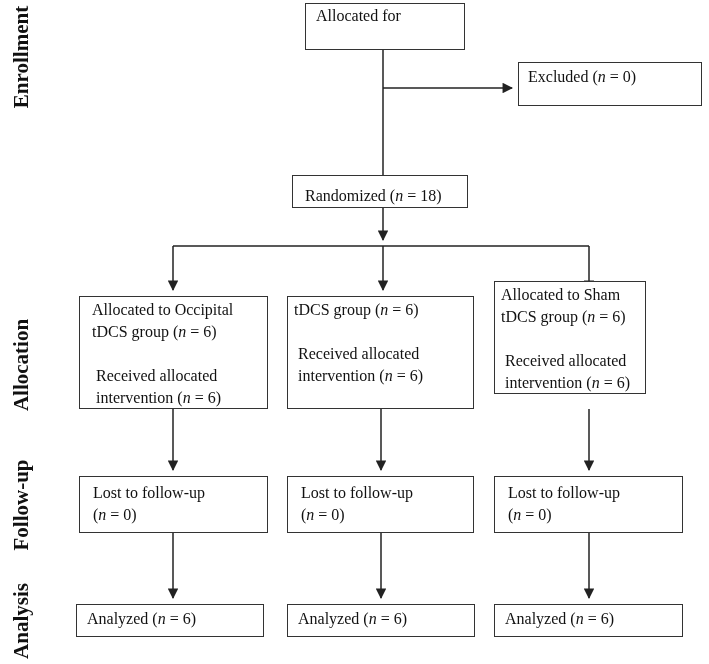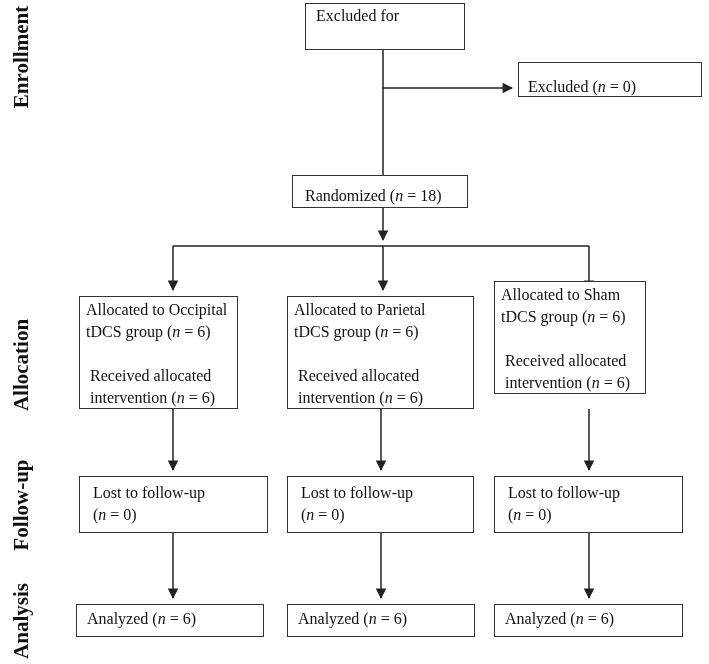--- a/index.html
+++ b/index.html
@@ -66,38 +66,37 @@
       <line x1="589" y1="533" x2="589" y2="598" marker-end="url(#arrow)"></line>
     </g>
   </svg>
 
   <div class="vlabel" style="left:-49px; top:44px;">Enrollment</div>
   <div class="vlabel" style="left:-49px; top:352px;">Allocation</div>
   <div class="vlabel" style="left:-49px; top:492px;">Follow-up</div>
   <div class="vlabel" style="left:-49px; top:608px;">Analysis</div>
 
   <div class="box" style="left:305px; top:3px;   width:160px; height:47px;  padding:1px 2px 0 10px;">
-      <div class="ln"><span>Excluded for</span></div>
+      <div class="ln"><span>Allocated for</span></div>
     </div>
-  <div class="box" style="left:518px; top:62px;  width:184px; height:35px;  padding:13px 2px 0 9px;">
+  <div class="box" style="left:518px; top:62px;  width:184px; height:44px;  padding:3px 2px 0 9px;">
       <div class="ln"><span>Excluded (</span><i>n</i><span> = 0)</span></div>
     </div>
   <div class="box" style="left:292px; top:175px; width:176px; height:33px;  padding:9px 2px 0 12px;">
       <div class="ln"><span>Randomized (</span><i>n</i><span> = 18)</span></div>
     </div>
 
-  <div class="box" style="left:79px;  top:296px; width:159px; height:113px; padding:2px 2px 0 6px;">
+  <div class="box" style="left:79px;  top:296px; width:189px; height:113px; padding:2px 2px 0 12px;">
       <div class="ln"><span>Allocated to Occipital</span></div>
       <div class="ln"><span>tDCS group (</span><i>n</i><span> = 6)</span></div>
       <div class="ln">&nbsp;</div>
       <div class="ln"><span>&nbsp;Received allocated</span></div>
       <div class="ln"><span>&nbsp;intervention (</span><i>n</i><span> = 6)</span></div>
     </div>
   <div class="box" style="left:287px; top:296px; width:187px; height:113px; padding:2px 2px 0 6px;">
-      <div class="ln"><span>Allocated to Parietal</span></div>
       <div class="ln"><span>tDCS group (</span><i>n</i><span> = 6)</span></div>
       <div class="ln">&nbsp;</div>
       <div class="ln"><span>&nbsp;Received allocated</span></div>
       <div class="ln"><span>&nbsp;intervention (</span><i>n</i><span> = 6)</span></div>
     </div>
   <div class="box" style="left:494px; top:281px; width:152px; height:113px; padding:2px 16px 0 6px;">
       <div class="ln"><span>Allocated to Sham</span></div>
       <div class="ln"><span>tDCS group (</span><i>n</i><span> = 6)</span></div>
       <div class="ln">&nbsp;</div>
       <div class="ln"><span>&nbsp;Received allocated</span></div>

